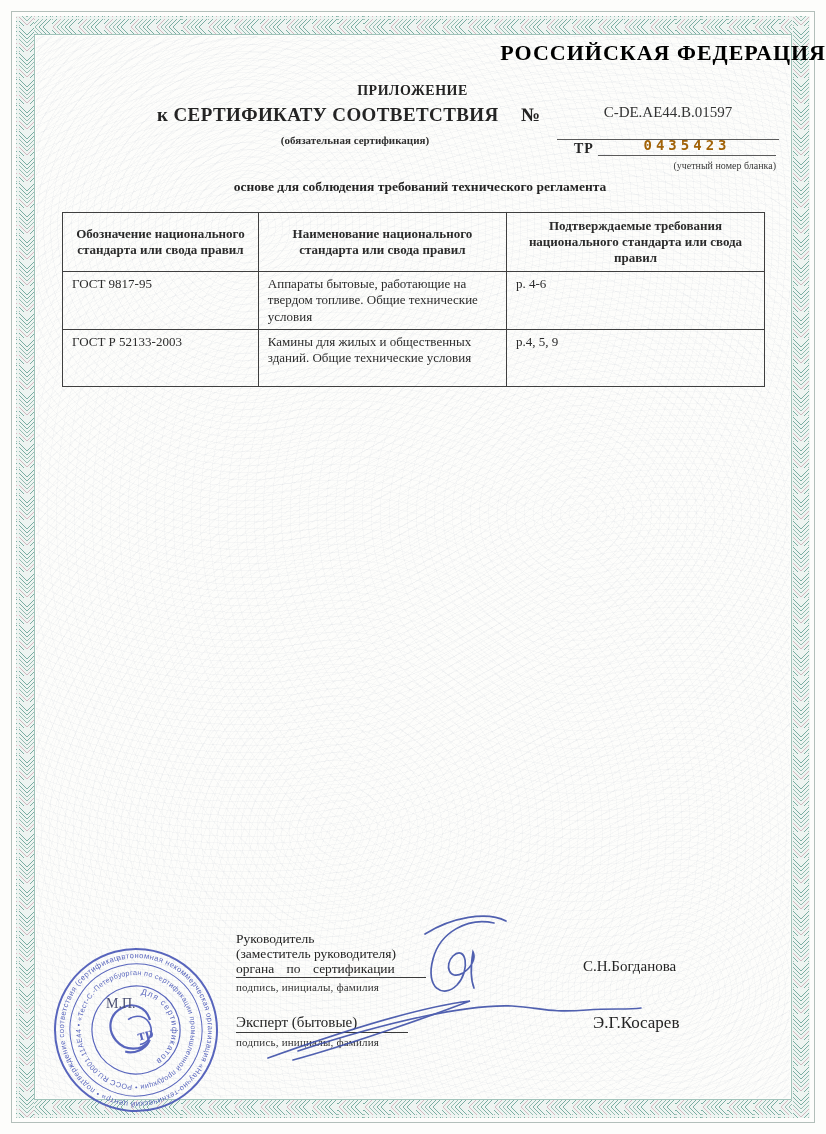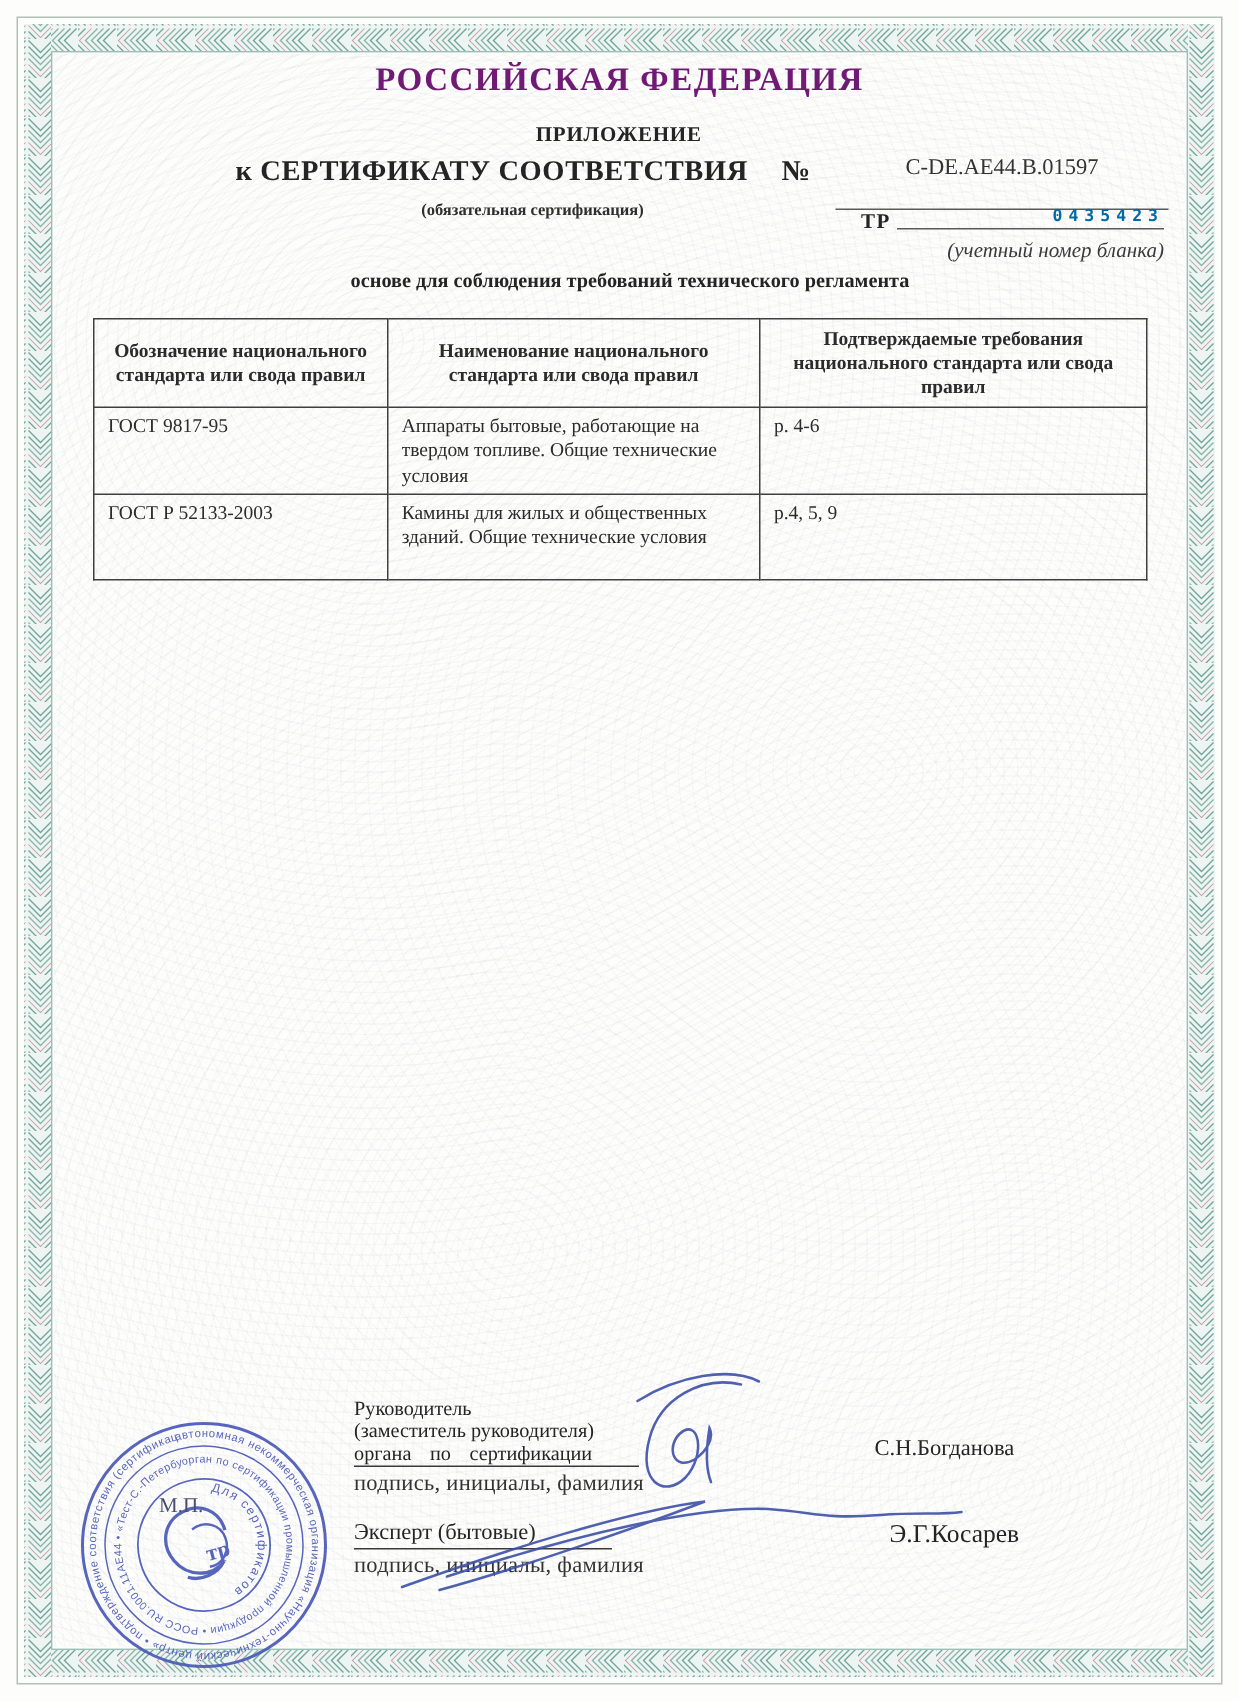--- a/index.html
+++ b/index.html
@@ -15,58 +15,58 @@
     background-image:
       repeating-radial-gradient(circle at 28% 18%, rgba(150,160,180,.065) 0 1px, transparent 1px 7px),
       repeating-radial-gradient(circle at 72% 45%, rgba(150,160,180,.055) 0 1px, transparent 1px 9px),
       repeating-radial-gradient(circle at 40% 75%, rgba(140,155,175,.05) 0 1px, transparent 1px 8px),
       repeating-radial-gradient(circle at 85% 90%, rgba(140,155,175,.05) 0 1px, transparent 1px 6px);
     pointer-events:none;
   }
   .border-svg{position:absolute;left:0;top:0;}
   .abs{position:absolute;}
   .title{
-    left:0;right:0;top:40px;text-align:center;
-    font-size:22px;font-weight:bold;letter-spacing:1px;color:#701a75;
+    left:0;right:0;top:40px;text-align:right;
+    font-size:22px;font-weight:bold;letter-spacing:1px;color:#000000;
   }
   .attachment{
     left:0;right:1px;top:83px;text-align:center;
     font-size:14px;font-weight:bold;letter-spacing:.5px;color:#242424;
   }
   .cert-label{left:157px;top:104px;font-size:19px;font-weight:bold;letter-spacing:.4px;color:#242424;}
   .cert-no-sign{left:521px;top:104px;font-size:19px;font-weight:bold;color:#242424;}
   .cert-number-box{
     left:557px;top:104px;width:222px;text-align:center;
     font-size:15px;color:#333;border-bottom:1px solid #5a5a5a;padding-bottom:18px;
   }
   .mandatory{left:160px;top:134px;width:390px;text-align:center;font-size:11px;font-weight:bold;color:#2e2e2e;}
   .tr-label{left:574px;top:141px;font-size:14px;font-weight:bold;letter-spacing:1px;color:#242424;}
   .tr-number-box{
-    left:598px;top:137px;width:178px;text-align:right;
+    left:598px;top:137px;width:178px;text-align:center;
     font-family:"DejaVu Sans Mono", monospace;
-    font-size:11px;font-weight:bold;letter-spacing:4px;color:#0369a1;
+    font-size:14px;font-weight:bold;letter-spacing:4px;color:#a16207;
     border-bottom:1px solid #5a5a5a;padding-bottom:2px;
   }
-  .blank-note{left:598px;top:160px;width:178px;text-align:right;font-size:14px;color:#3a3a3a;font-style:italic;}
+  .blank-note{left:598px;top:160px;width:178px;text-align:right;font-size:10px;color:#3a3a3a;}
   .intro{left:70px;right:56px;top:180px;text-align:center;font-size:13.5px;font-weight:bold;line-height:1.08;color:#242424;}
   table.std{
     position:absolute;left:62px;top:212px;width:703px;
     border-collapse:collapse;table-layout:fixed;
   }
   table.std th, table.std td{
     border:1.5px solid #3f3f3f;font-size:13px;line-height:1.24;
     padding:4px 9px;vertical-align:top;
   }
   table.std th{font-weight:bold;text-align:center;vertical-align:middle;padding:5px 8px;}
   table.std td{height:48px;}
   .col1{width:27.5%;} .col2{width:35.5%;} .col3{width:37%;margin-top:20px;}
   .sig-block1{left:236px;top:931px;width:210px;font-size:13.5px;line-height:1.12;color:#242424;}
   .sig-line3{word-spacing:9px;}
   .sig-underline{width:190px;border-bottom:1px solid #3a3a3a;margin-top:1px;}
-  .sig-note{font-size:15px;color:#333;margin-top:3px;letter-spacing:.2px;}
+  .sig-note{font-size:11px;color:#333;margin-top:3px;letter-spacing:.2px;}
   .sig-name1{left:583px;top:958px;font-size:15px;color:#242424;}
   .sig-block2{left:236px;top:1014px;font-size:15px;color:#242424;}
   .sig-underline2{width:172px;border-bottom:1px solid #3a3a3a;margin-top:1px;}
   .sig-name2{left:560px;top:1013px;font-size:17px;color:#242424;margin-left:33px;}
   .stamp-svg{left:48px;top:942px;opacity:.92;}
   .sigs-svg{left:0;top:0;pointer-events:none;}
 </style>
 </head>
 <body>
 

